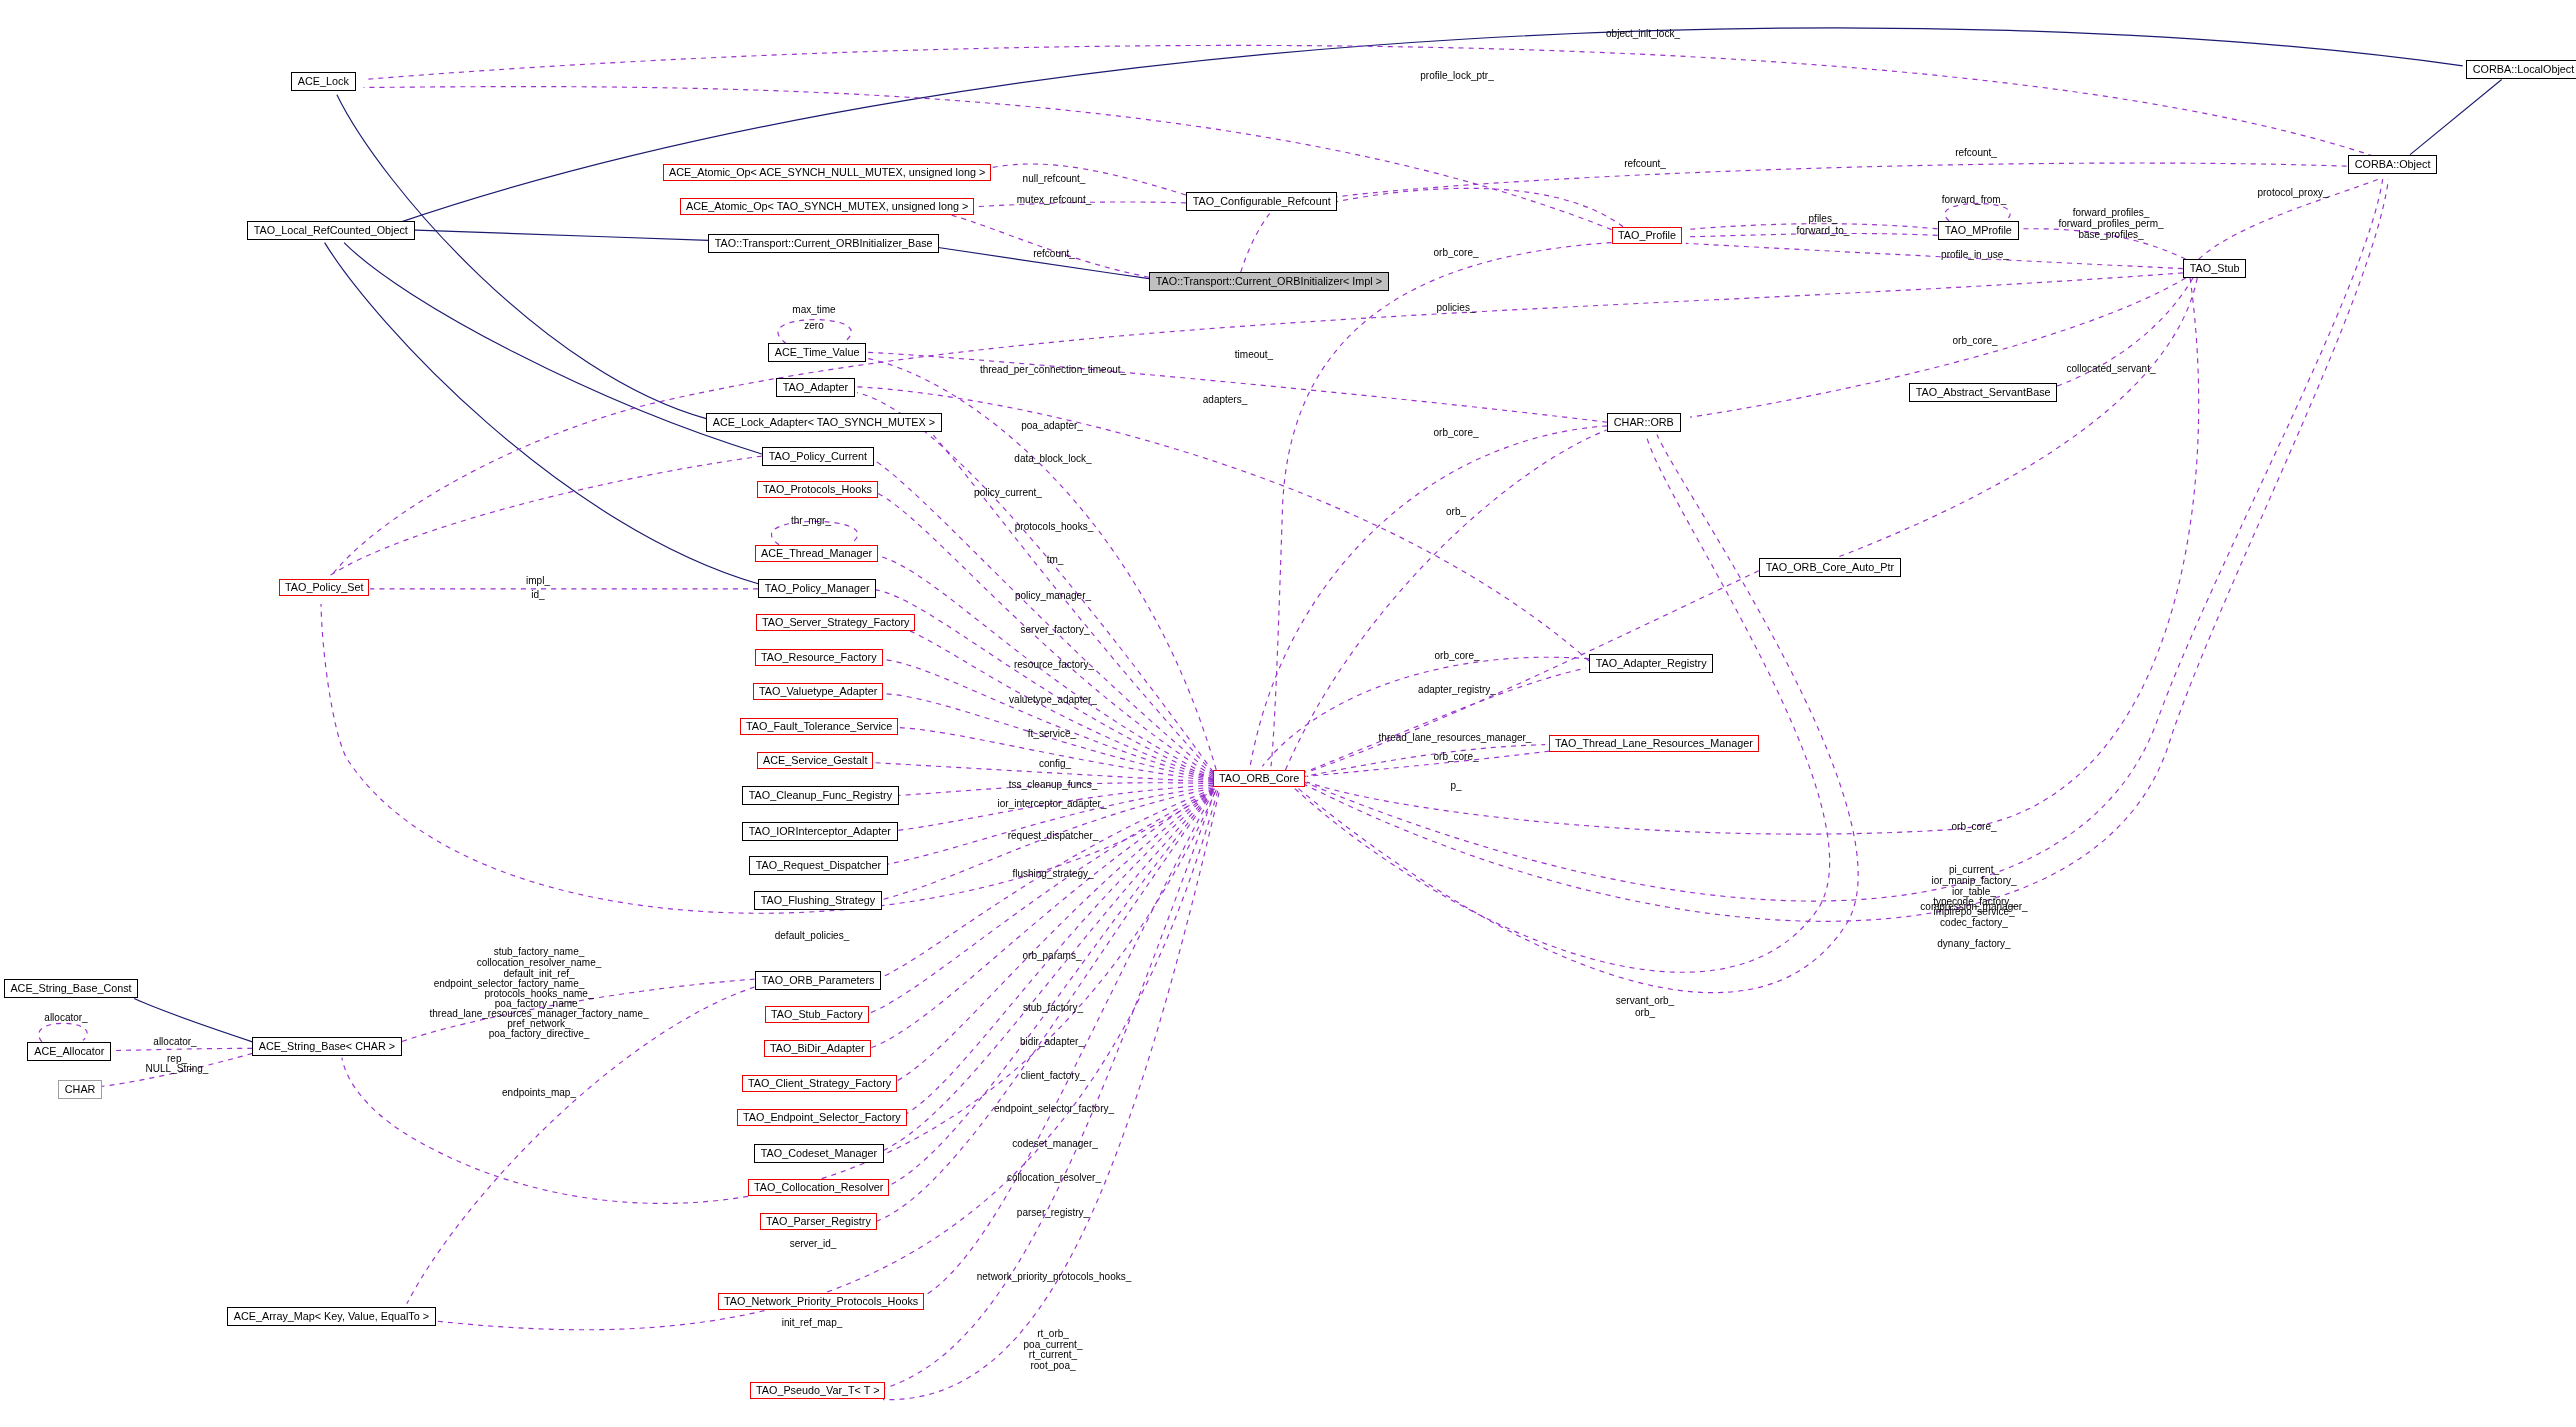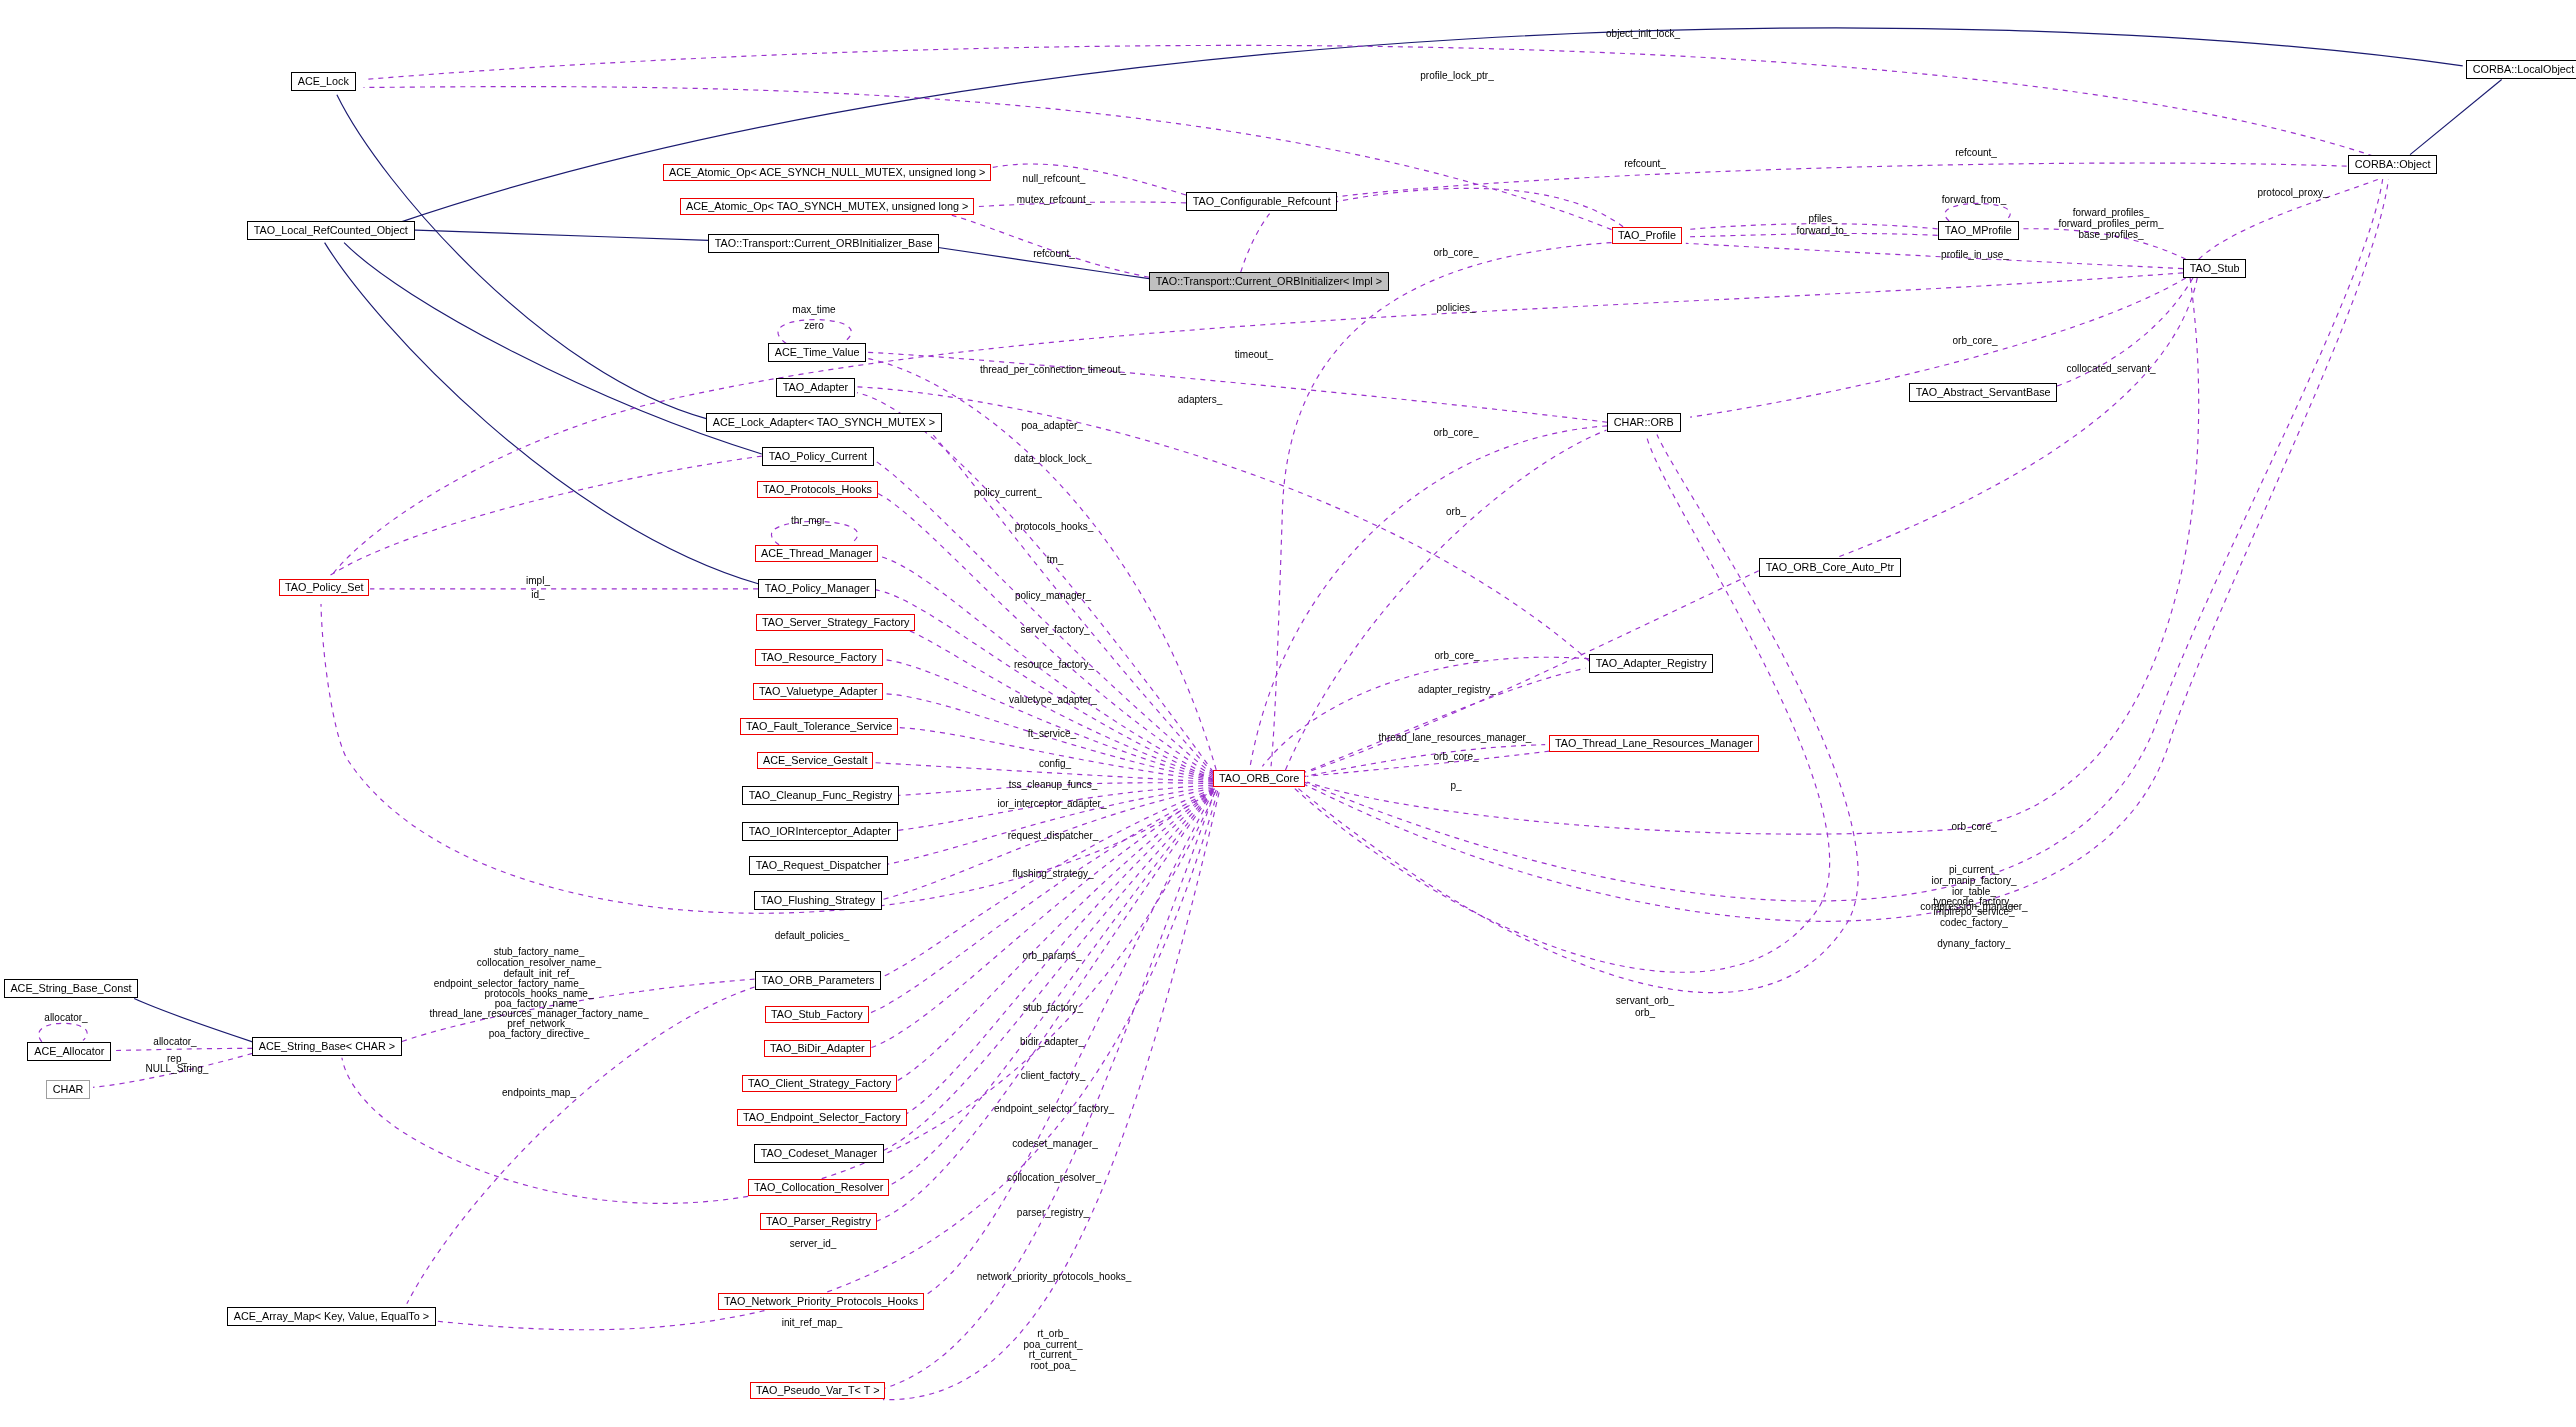--- a/index.html
+++ b/index.html
@@ -3,21 +3,21 @@
 <meta charset="utf-8">
 <style>
   html,body{margin:0;padding:0;background:#fff;}
   #canvas{position:relative;width:2576px;height:1428px;background:#fff;
           font-family:"Liberation Sans", sans-serif;overflow:hidden;}
   #edges{position:absolute;left:0;top:0;width:2576px;height:1428px;}
   .node{position:absolute;background:#fff;border:0.7px solid #000;color:#000;
         font-size:10.8px;line-height:12.3px;padding:2.2px 5.8px;white-space:nowrap;z-index:3;}
   .node.red{border:1.4px solid #ee0000;padding:1.4px 5px;}
   .node.main{background:#c0c0c0;border:1.1px solid #000;}
-  .node.tpl{border:0.7px solid #9e9e9e;}
+  .node.tpl{border:0.7px solid #9e9e9e;margin-left:12px;}
   .el{position:absolute;color:#000;font-size:10px;line-height:10.8px;white-space:nowrap;
       transform:translateX(-50%);z-index:2;}
   path{fill:none;}
   .u{stroke:#9a32cd;stroke-width:1.6;stroke-dasharray:7 7;}
   .i{stroke:#1a1a70;stroke-width:1.6;}
 </style>
 </head>
 <body>
 
 <div id="canvas">
@@ -179,21 +179,21 @@
 <div class="el" style="left:2111px;top:208px">forward_profiles_</div>
 <div class="el" style="left:2111px;top:219px">forward_profiles_perm_</div>
 <div class="el" style="left:2111px;top:230px">base_profiles_</div>
 <div class="el" style="left:1975px;top:250px">profile_in_use_</div>
 <div class="el" style="left:2293px;top:188px">protocol_proxy_</div>
 <div class="el" style="left:1975px;top:336px">orb_core_</div>
 <div class="el" style="left:2111px;top:364px">collocated_servant_</div>
 <div class="el" style="left:1456px;top:248px">orb_core_</div>
 <div class="el" style="left:1456px;top:303px">policies_</div>
 <div class="el" style="left:1254px;top:350px">timeout_</div>
-<div class="el" style="left:1200px;top:395px">adapters_</div>
+<div class="el" style="left:1225px;top:395px">adapters_</div>
 <div class="el" style="left:814px;top:305px">max_time</div>
 <div class="el" style="left:814px;top:321px">zero</div>
 <div class="el" style="left:1053px;top:365px">thread_per_connection_timeout_</div>
 <div class="el" style="left:1052px;top:421px">poa_adapter_</div>
 <div class="el" style="left:1053px;top:454px">data_block_lock_</div>
 <div class="el" style="left:1008px;top:488px">policy_current_</div>
 <div class="el" style="left:1054px;top:522px">protocols_hooks_</div>
 <div class="el" style="left:811px;top:516px">thr_mgr_</div>
 <div class="el" style="left:1055px;top:555px">tm_</div>
 <div class="el" style="left:1053px;top:591px">policy_manager_</div>

